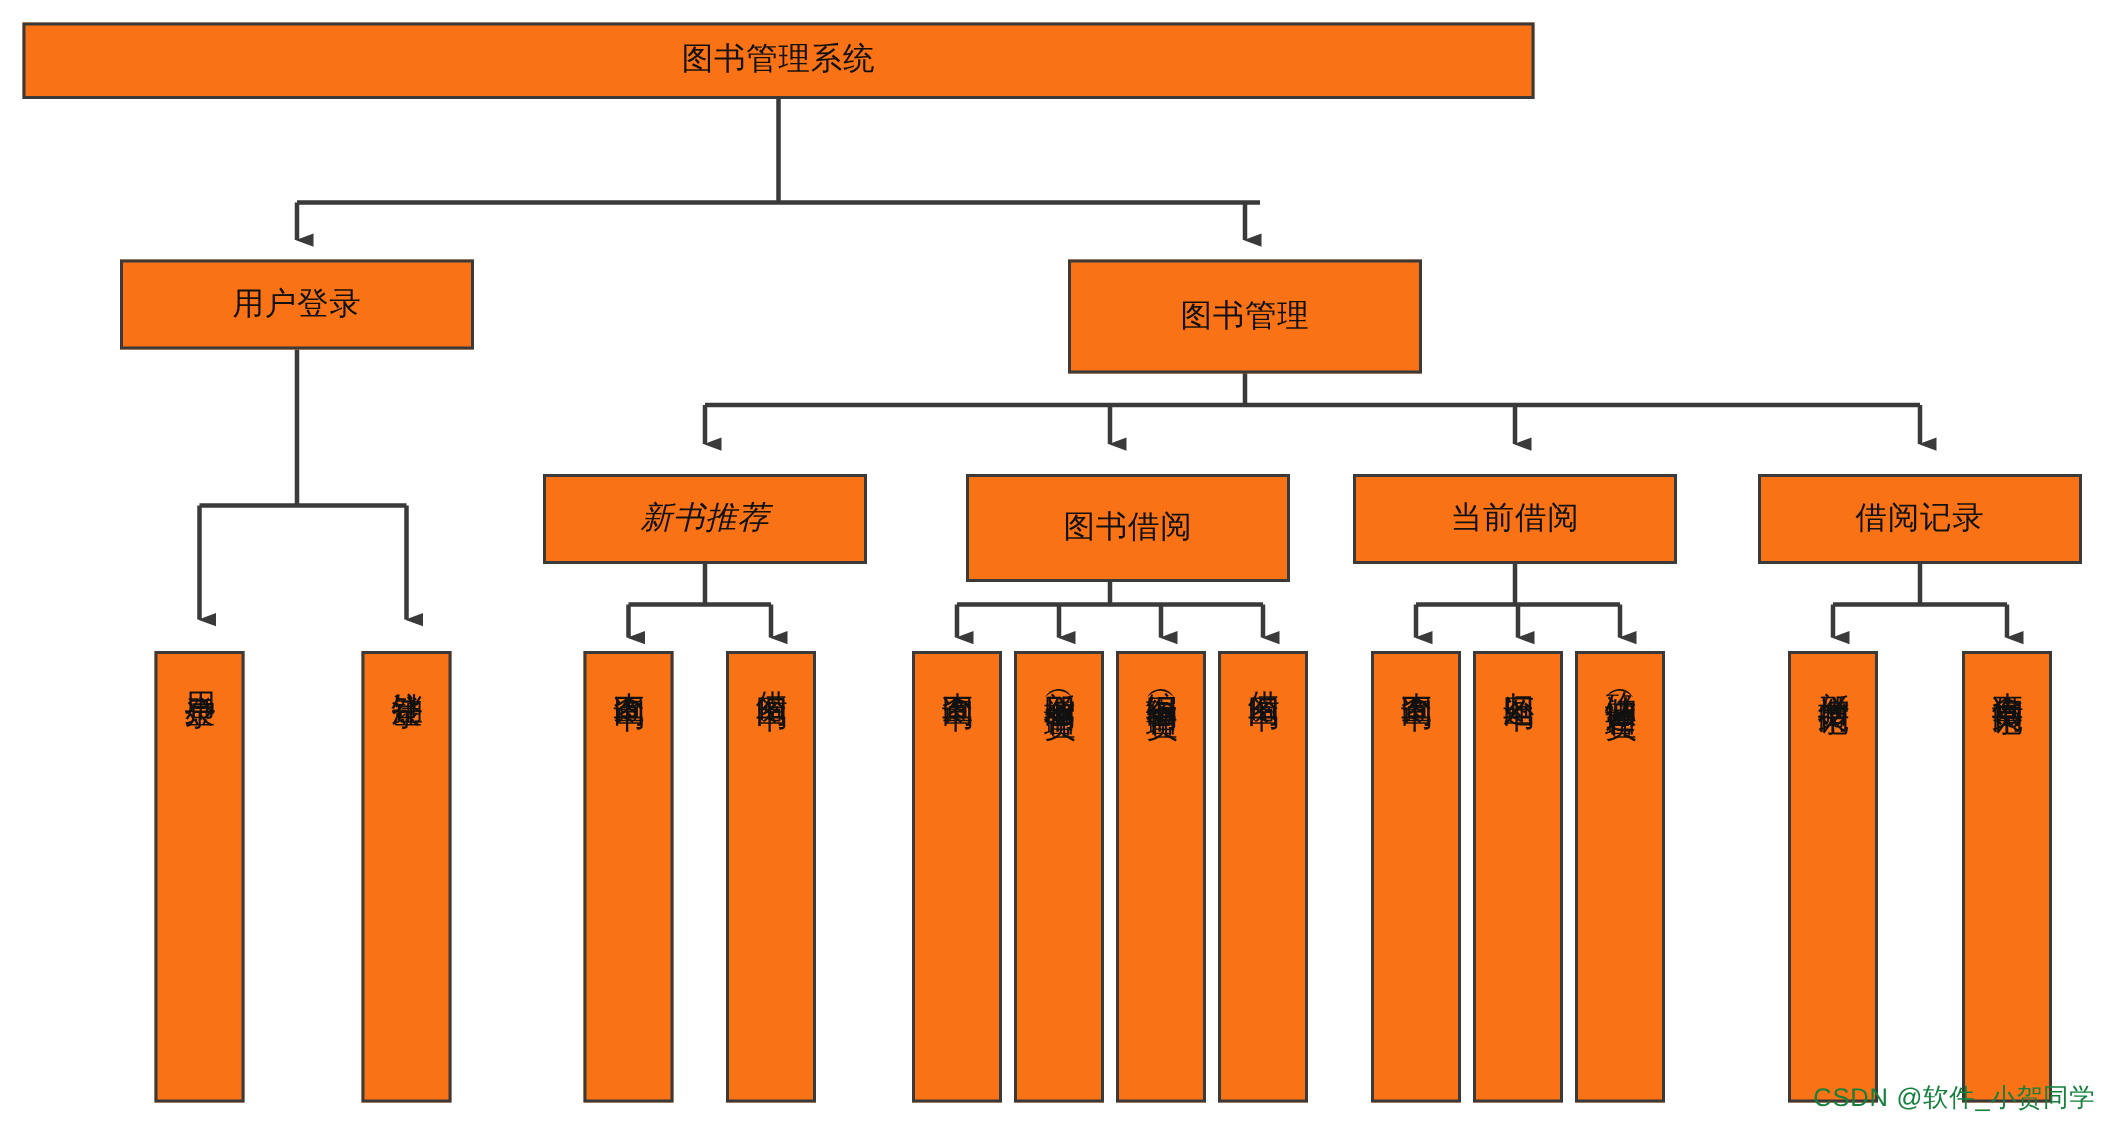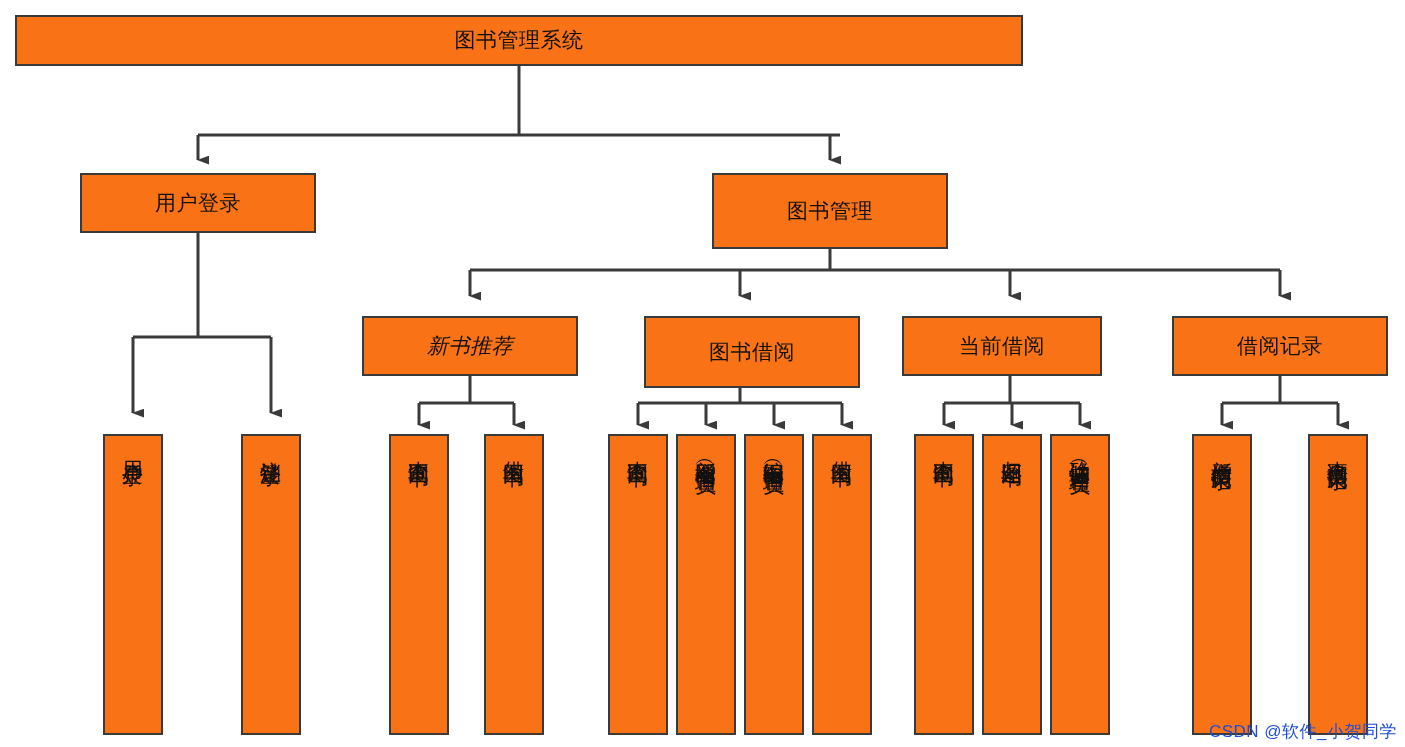--- a/index.html
+++ b/index.html
@@ -55,21 +55,21 @@
     white-space: nowrap;
     font-size: 21px;
     letter-spacing: 2px;
     line-height: 1;
   }
   .watermark {
     position: absolute;
     right: 8px;
     bottom: 4px;
     font-size: 17px;
-    color: #1d4ed8;
+    color: #15803d;
     letter-spacing: 0.5px;
     white-space: nowrap;
     user-select: none;
   }
 </style>
 </head>
 <body>
 
 <div id="diagram-root">
 
@@ -133,21 +133,21 @@
   <div class="node" style="left:712px; top:173px; width:236px; height:76px;">
     <span class="node-label">图书管理</span>
   </div>
 
   <div class="node" style="left:362px; top:316px; width:216px; height:60px;font-style:italic;">
     <span class="node-label">新书推荐</span>
   </div>
   <div class="node" style="left:632px; top:316px; width:216px; height:72px;margin-left:12px;">
     <span class="node-label">图书借阅</span>
   </div>
-  <div class="node" style="left:902px; top:316px; width:200px; height:60px;">
+  <div class="node" style="left:902px; top:316px; width:216px; height:60px;">
     <span class="node-label">当前借阅</span>
   </div>
   <div class="node" style="left:1172px; top:316px; width:216px; height:60px;">
     <span class="node-label">借阅记录</span>
   </div>
 
   <div class="node vertical" style="left:103px; top:434px; width:60px; height:301px;">
     <span class="node-label">用户登录</span>
   </div>
   <div class="node vertical" style="left:241px; top:434px; width:60px; height:301px;">

